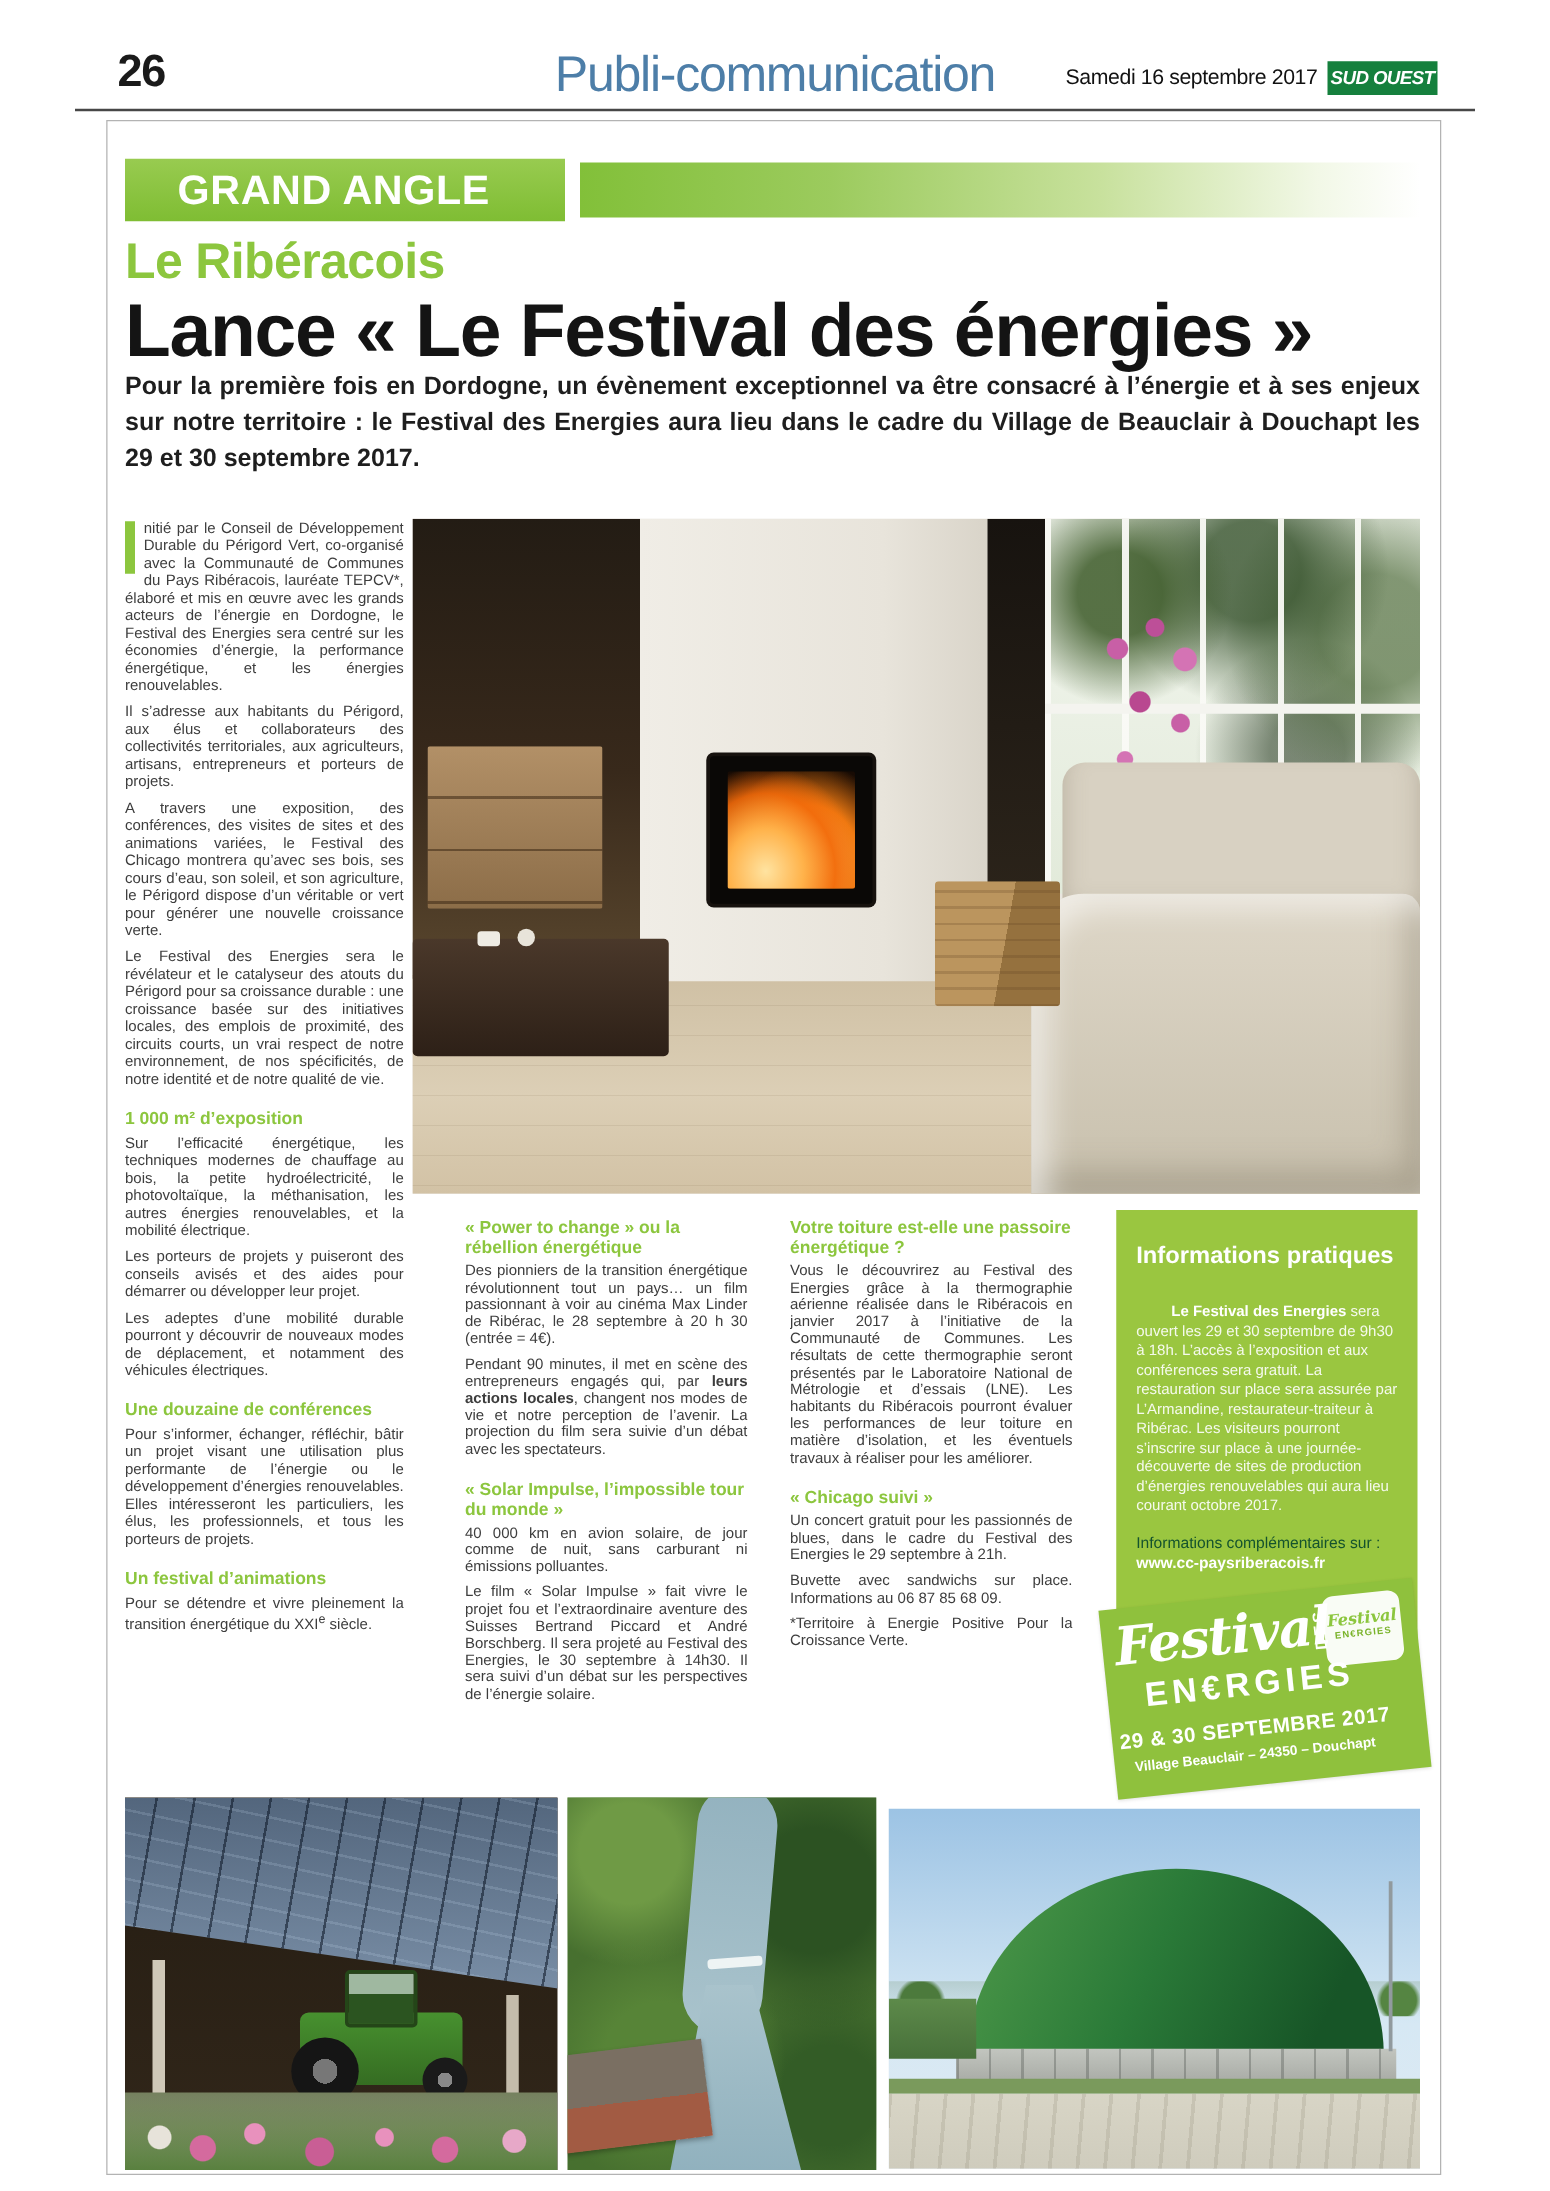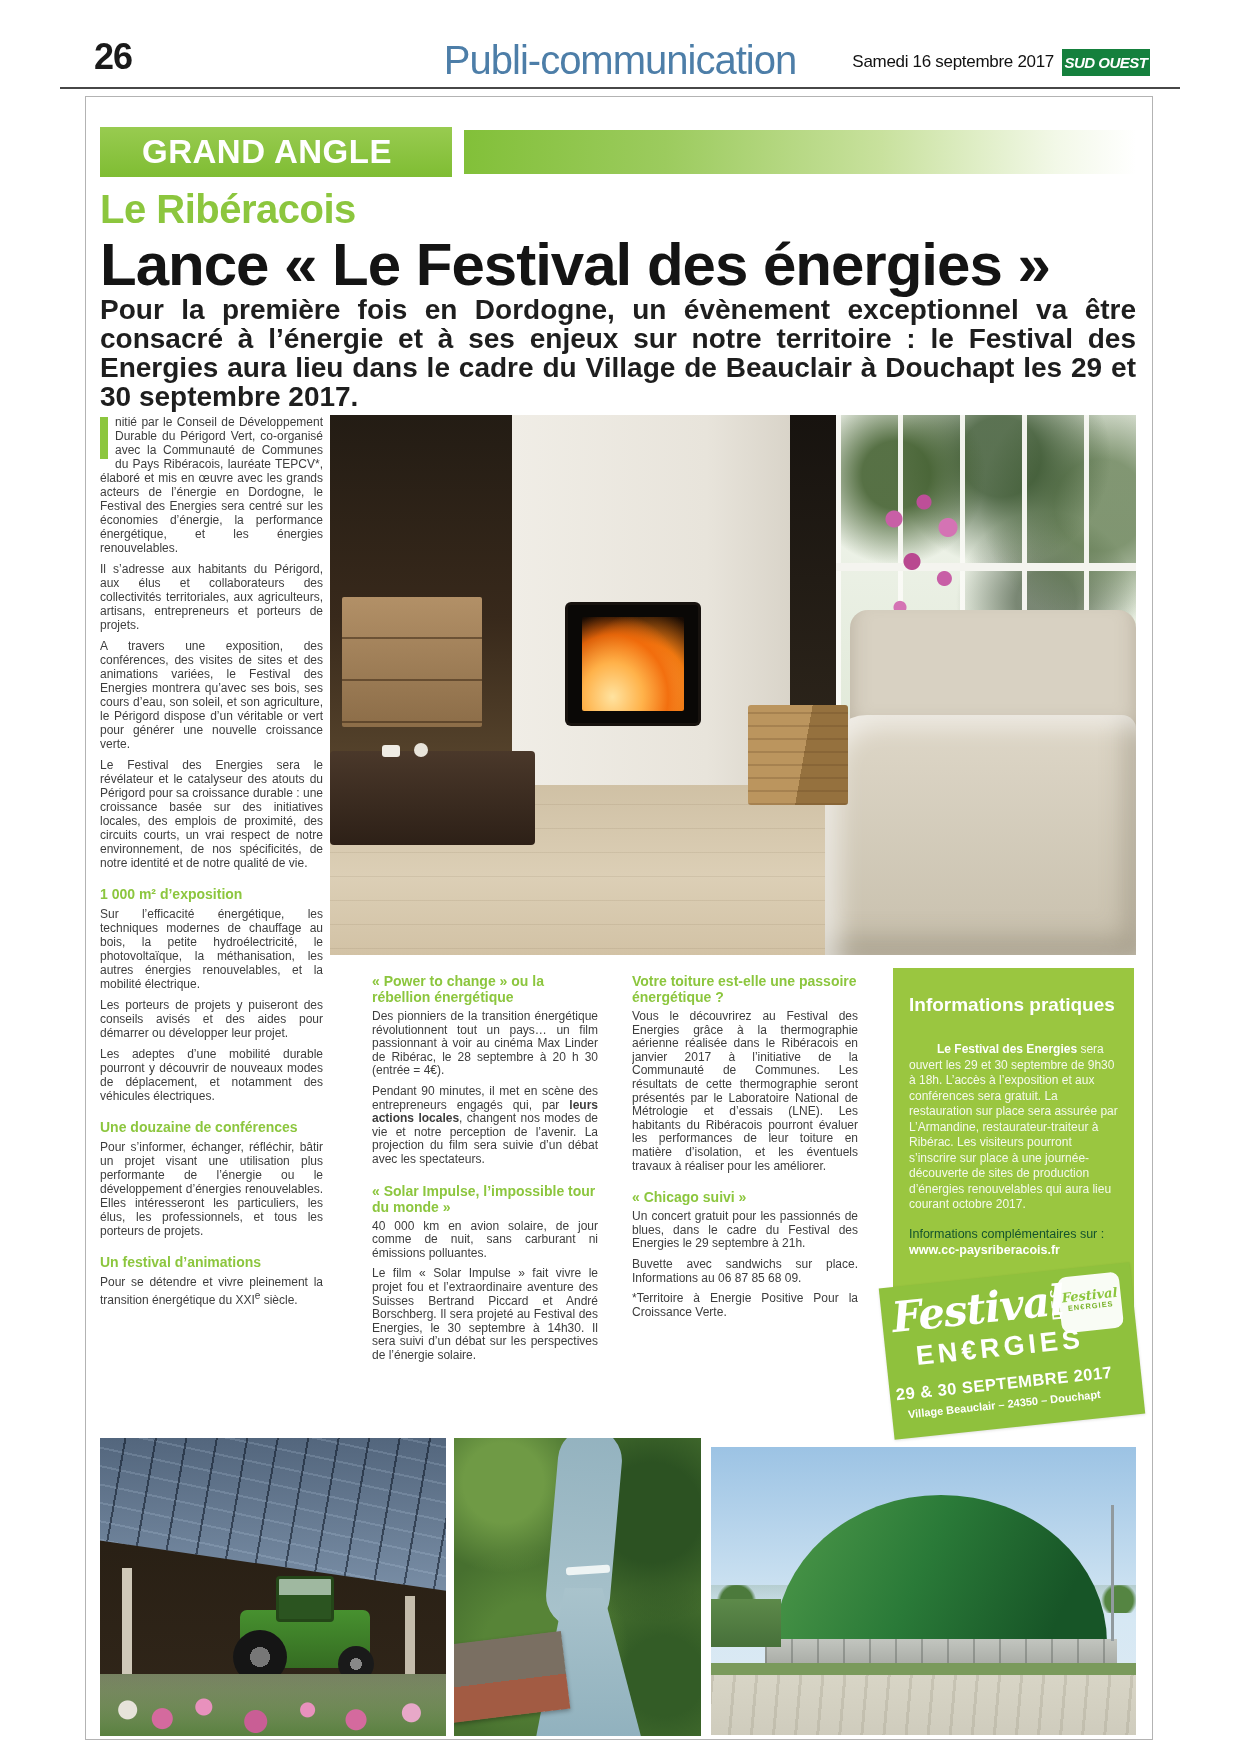--- a/index.html
+++ b/index.html
@@ -20,21 +20,21 @@
 
   
   .kicker{position:absolute;left:14px;top:30px;width:352px;height:50px;
         background:linear-gradient(180deg,#98cb50,#7fbd33);color:#fff;font-size:33px;font-weight:700;
         line-height:50px;padding-left:42px;box-sizing:border-box;letter-spacing:0.5px;}
   .kickstrip{position:absolute;left:378px;right:16px;top:33px;height:44px;
         background:linear-gradient(90deg,#82c039 0%,#9ccb5e 30%,#c8e19d 62%,#f2f8e7 88%,#fff 100%);}
 
   .h-green{position:absolute;left:14px;top:90px;font-size:40px;font-weight:700;color:#8cc63e;letter-spacing:-0.5px;}
   .h-main{position:absolute;left:14px;top:133px;font-size:60px;font-weight:700;color:#141414;letter-spacing:-1px;}
-  .lede{position:absolute;left:14px;top:198px;width:1036px;font-size:28px;line-height:29px;font-weight:700;
+  .lede{position:absolute;left:14px;top:198px;width:1036px;font-size:20px;line-height:29px;font-weight:700;
         color:#1e1e1e;text-align:justify;}
 
   
   .bodycol{position:absolute;text-align:justify;font-size:12px;line-height:14px;color:#3d3d3d;overflow:hidden;}
   .bodycol p{margin:0 0 7px 0;}
   .bodycol h3{margin:16px 0 5px 0;font-size:14px;line-height:16px;color:#8cc63e;font-weight:700;text-align:left;}
   .bodycol h3.first{margin-top:0;}
   .col1{left:14px;top:318px;width:223px;height:1016px;}
   .col2{left:286px;top:876px;width:226px;height:462px;line-height:13.6px;}
   .col3{left:546px;top:876px;width:226px;height:462px;line-height:13.6px;}
@@ -179,21 +179,21 @@
     <div class="kicker">GRAND ANGLE</div>
     <div class="kickstrip"></div>
 
     <div class="h-green">Le Ribéracois</div>
     <div class="h-main">Lance « Le Festival des énergies »</div>
     <div class="lede">Pour la première fois en Dordogne, un évènement exceptionnel va être consacré à l’énergie et à ses enjeux sur notre territoire : le Festival des Energies aura lieu dans le cadre du Village de Beauclair à Douchapt les 29 et 30 septembre 2017.</div>
 
     <div class="bodycol col1">
       <p><span class="dropbar">I</span><span>nitié par le Conseil de Développement Durable du Périgord Vert, co-organisé avec la Communauté de Communes du Pays Ribéracois, lauréate TEPCV*, élaboré et mis en œuvre avec les grands acteurs de l’énergie en Dordogne, le Festival des Energies sera centré sur les économies d’énergie, la performance énergétique, et les énergies renouvelables.</span></p>
       <p>Il s’adresse aux habitants du Périgord, aux élus et collaborateurs des collectivités territoriales, aux agriculteurs, artisans, entrepreneurs et porteurs de projets.</p>
-      <p>A travers une exposition, des conférences, des visites de sites et des animations variées, le Festival des Energies montrera qu’avec ses bois, ses cours d’eau, son soleil, et son agriculture, le Périgord dispose d’un véritable or vert pour générer une nouvelle croissance verte.</p>
+      <p>A travers une exposition, des conférences, des visites de sites et des animations variées, le Festival des Chicago montrera qu’avec ses bois, ses cours d’eau, son soleil, et son agriculture, le Périgord dispose d’un véritable or vert pour générer une nouvelle croissance verte.</p>
       <p>Le Festival des Energies sera le révélateur et le catalyseur des atouts du Périgord pour sa croissance durable : une croissance basée sur des initiatives locales, des emplois de proximité, des circuits courts, un vrai respect de notre environnement, de nos spécificités, de notre identité et de notre qualité de vie.</p>
       <h3>1 000 m² d’exposition</h3>
       <p>Sur l’efficacité énergétique, les techniques modernes de chauffage au bois, la petite hydroélectricité, le photovoltaïque, la méthanisation, les autres énergies renouvelables, et la mobilité électrique.</p>
       <p>Les porteurs de projets y puiseront des conseils avisés et des aides pour démarrer ou développer leur projet.</p>
       <p>Les adeptes d’une mobilité durable pourront y découvrir de nouveaux modes de déplacement, et notamment des véhicules électriques.</p>
       <h3>Une douzaine de conférences</h3>
       <p>Pour s’informer, échanger, réfléchir, bâtir un projet visant une utilisation plus performante de l’énergie ou le développement d’énergies renouvelables. Elles intéresseront les particuliers, les élus, les professionnels, et tous les porteurs de projets.</p>
       <h3>Un festival d’animations</h3>
       <p><span>Pour se détendre et vivre pleinement la transition énergétique du XXI</span><sup>e</sup><span> siècle.</span></p>
     </div>

